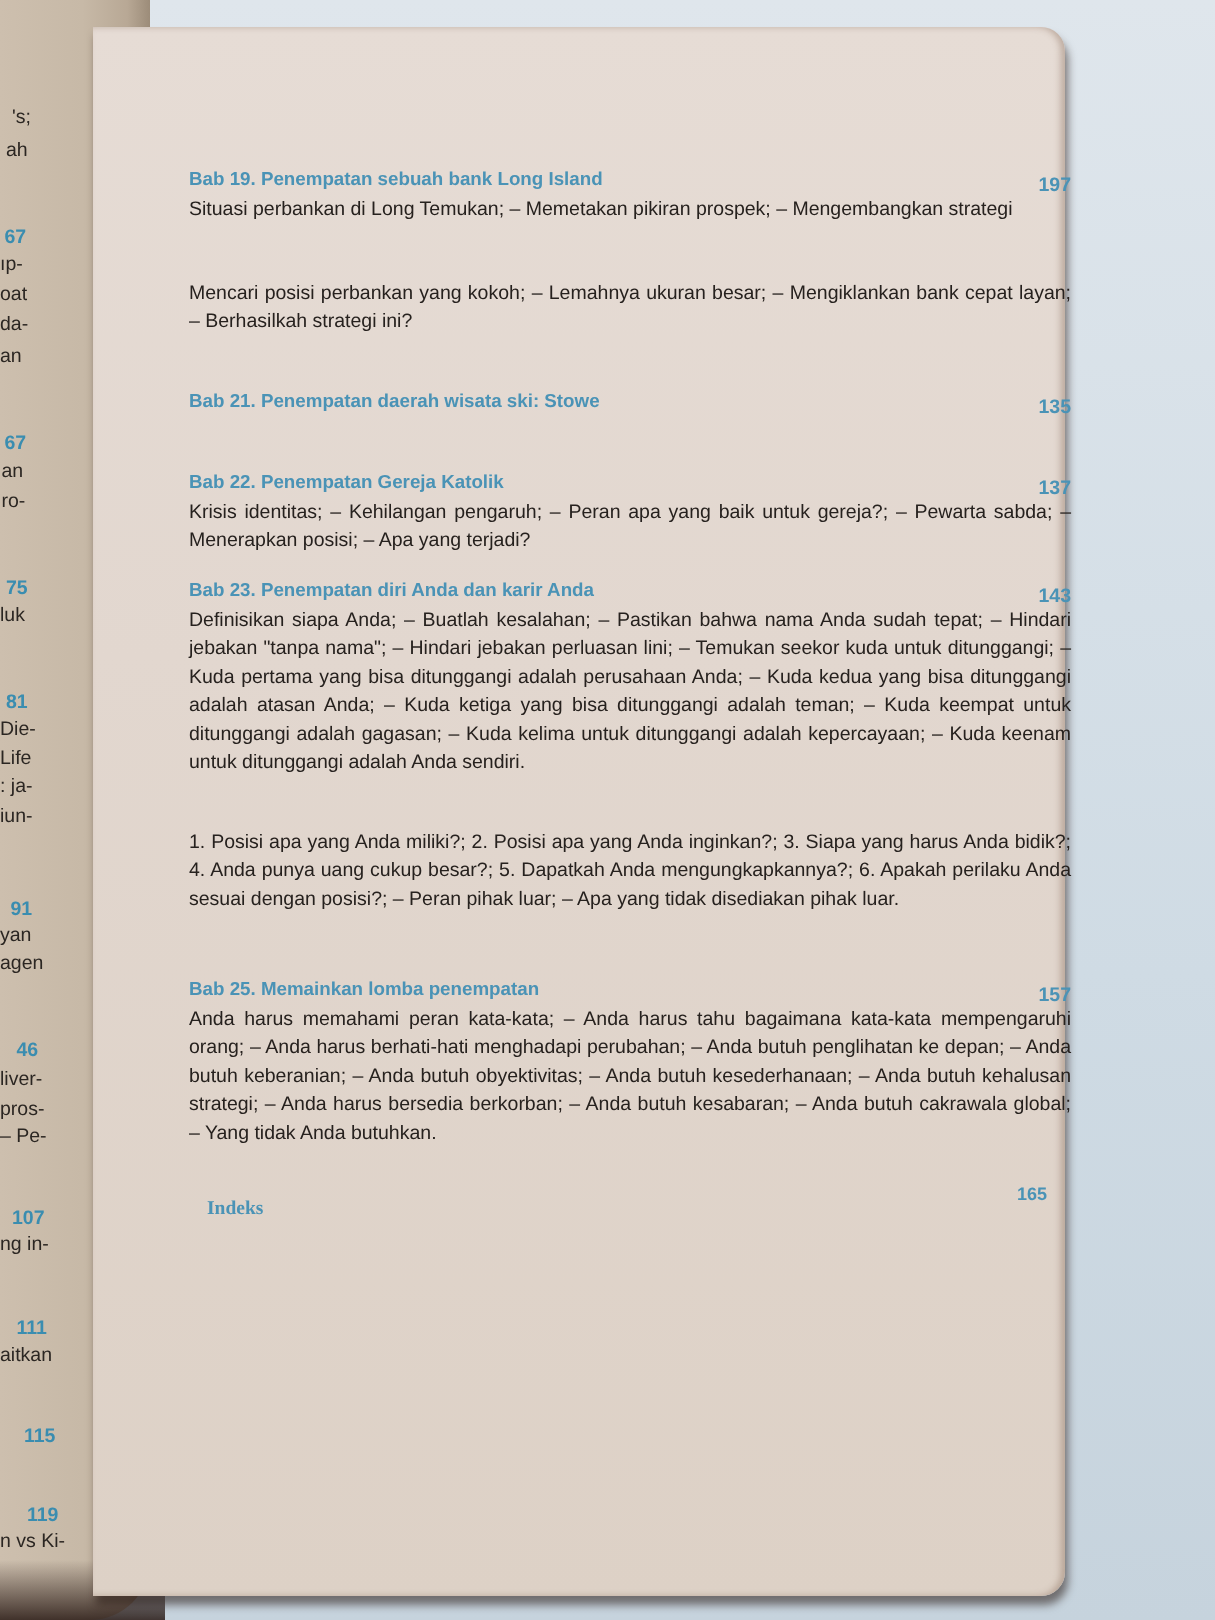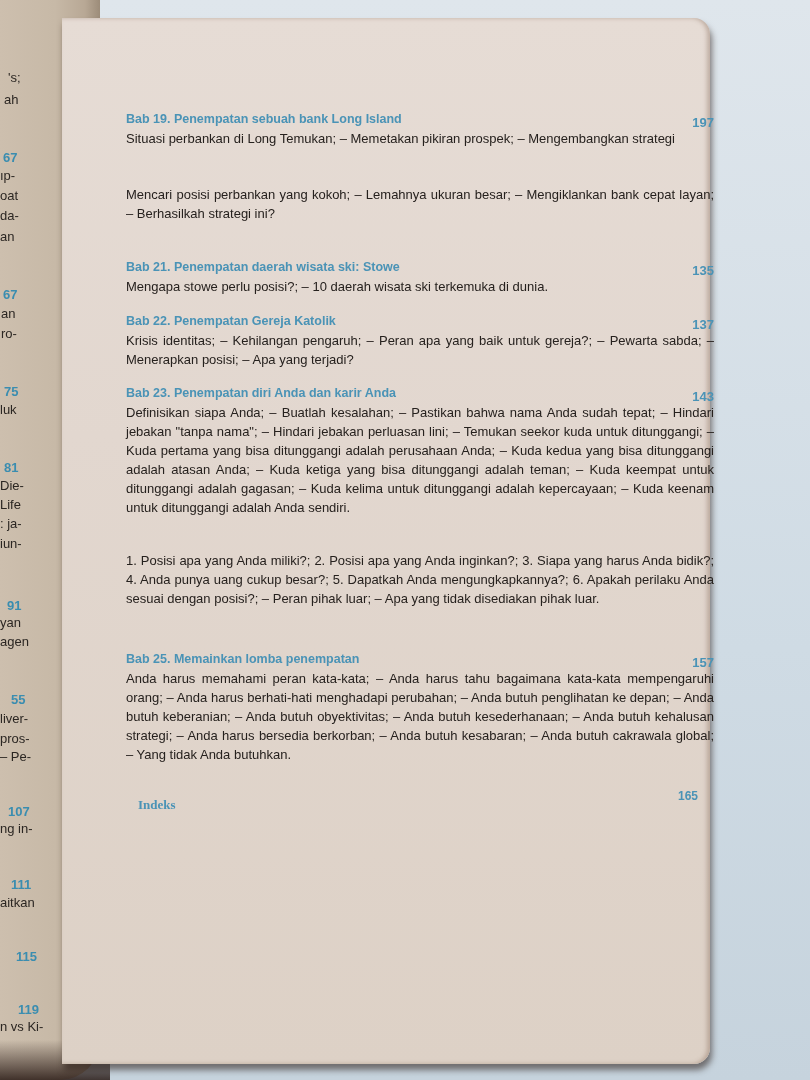--- a/index.html
+++ b/index.html
@@ -67,21 +67,21 @@
   <span class="left-num" style="left:4px;top:384px">75</span>
   <span class="left-line" style="left:0px;top:402px">luk</span>
   <span class="left-num" style="left:4px;top:460px">81</span>
   <span class="left-line" style="left:0px;top:478px">Die-</span>
   <span class="left-line" style="left:0px;top:497px">Life</span>
   <span class="left-line" style="left:0px;top:516px">: ja-</span>
   <span class="left-line" style="left:0px;top:536px">iun-</span>
   <span class="left-num" style="left:7px;top:598px">91</span>
   <span class="left-line" style="left:0px;top:615px">yan</span>
   <span class="left-line" style="left:0px;top:634px">agen</span>
-  <span class="left-num" style="left:11px;top:692px">55</span>
+  <span class="left-num" style="left:11px;top:692px">46</span>
   <span class="left-line" style="left:0px;top:711px">liver-</span>
   <span class="left-line" style="left:0px;top:731px">pros-</span>
   <span class="left-line" style="left:0px;top:749px">– Pe-</span>
   <span class="left-num" style="left:8px;top:804px">107</span>
   <span class="left-line" style="left:0px;top:821px">ng in-</span>
   <span class="left-num" style="left:11px;top:877px">111</span>
   <span class="left-line" style="left:0px;top:895px">aitkan</span>
   <span class="left-num" style="left:16px;top:949px">115</span>
   <span class="left-num" style="left:18px;top:1002px">119</span>
   <span class="left-line" style="left:0px;top:1019px">n vs Ki-</span>
@@ -101,21 +101,20 @@
 
     <div class="entry" style="top:72px">
       <div class="desc">Mencari posisi perbankan yang kokoh; – Lemahnya ukuran besar; – Mengiklankan bank cepat layan; – Berhasilkah strategi ini?</div>
     </div>
 
     <div class="entry" style="top:148px">
       <div class="head">
         <span>Bab 21.  Penempatan daerah wisata ski: Stowe</span>
         <span class="page-num">135</span>
       </div>
-      <div class="desc">Mengapa stowe perlu posisi?; – 10 daerah wisata ski terkemuka di dunia.</div>
     </div>
 
     <div class="entry" style="top:202px">
       <div class="head">
         <span>Bab 22.  Penempatan Gereja Katolik</span>
         <span class="page-num">137</span>
       </div>
       <div class="desc">Krisis identitas; – Kehilangan pengaruh; – Peran apa yang baik untuk gereja?; –  Pewarta sabda; – Menerapkan posisi; – Apa yang terjadi?</div>
     </div>
 

